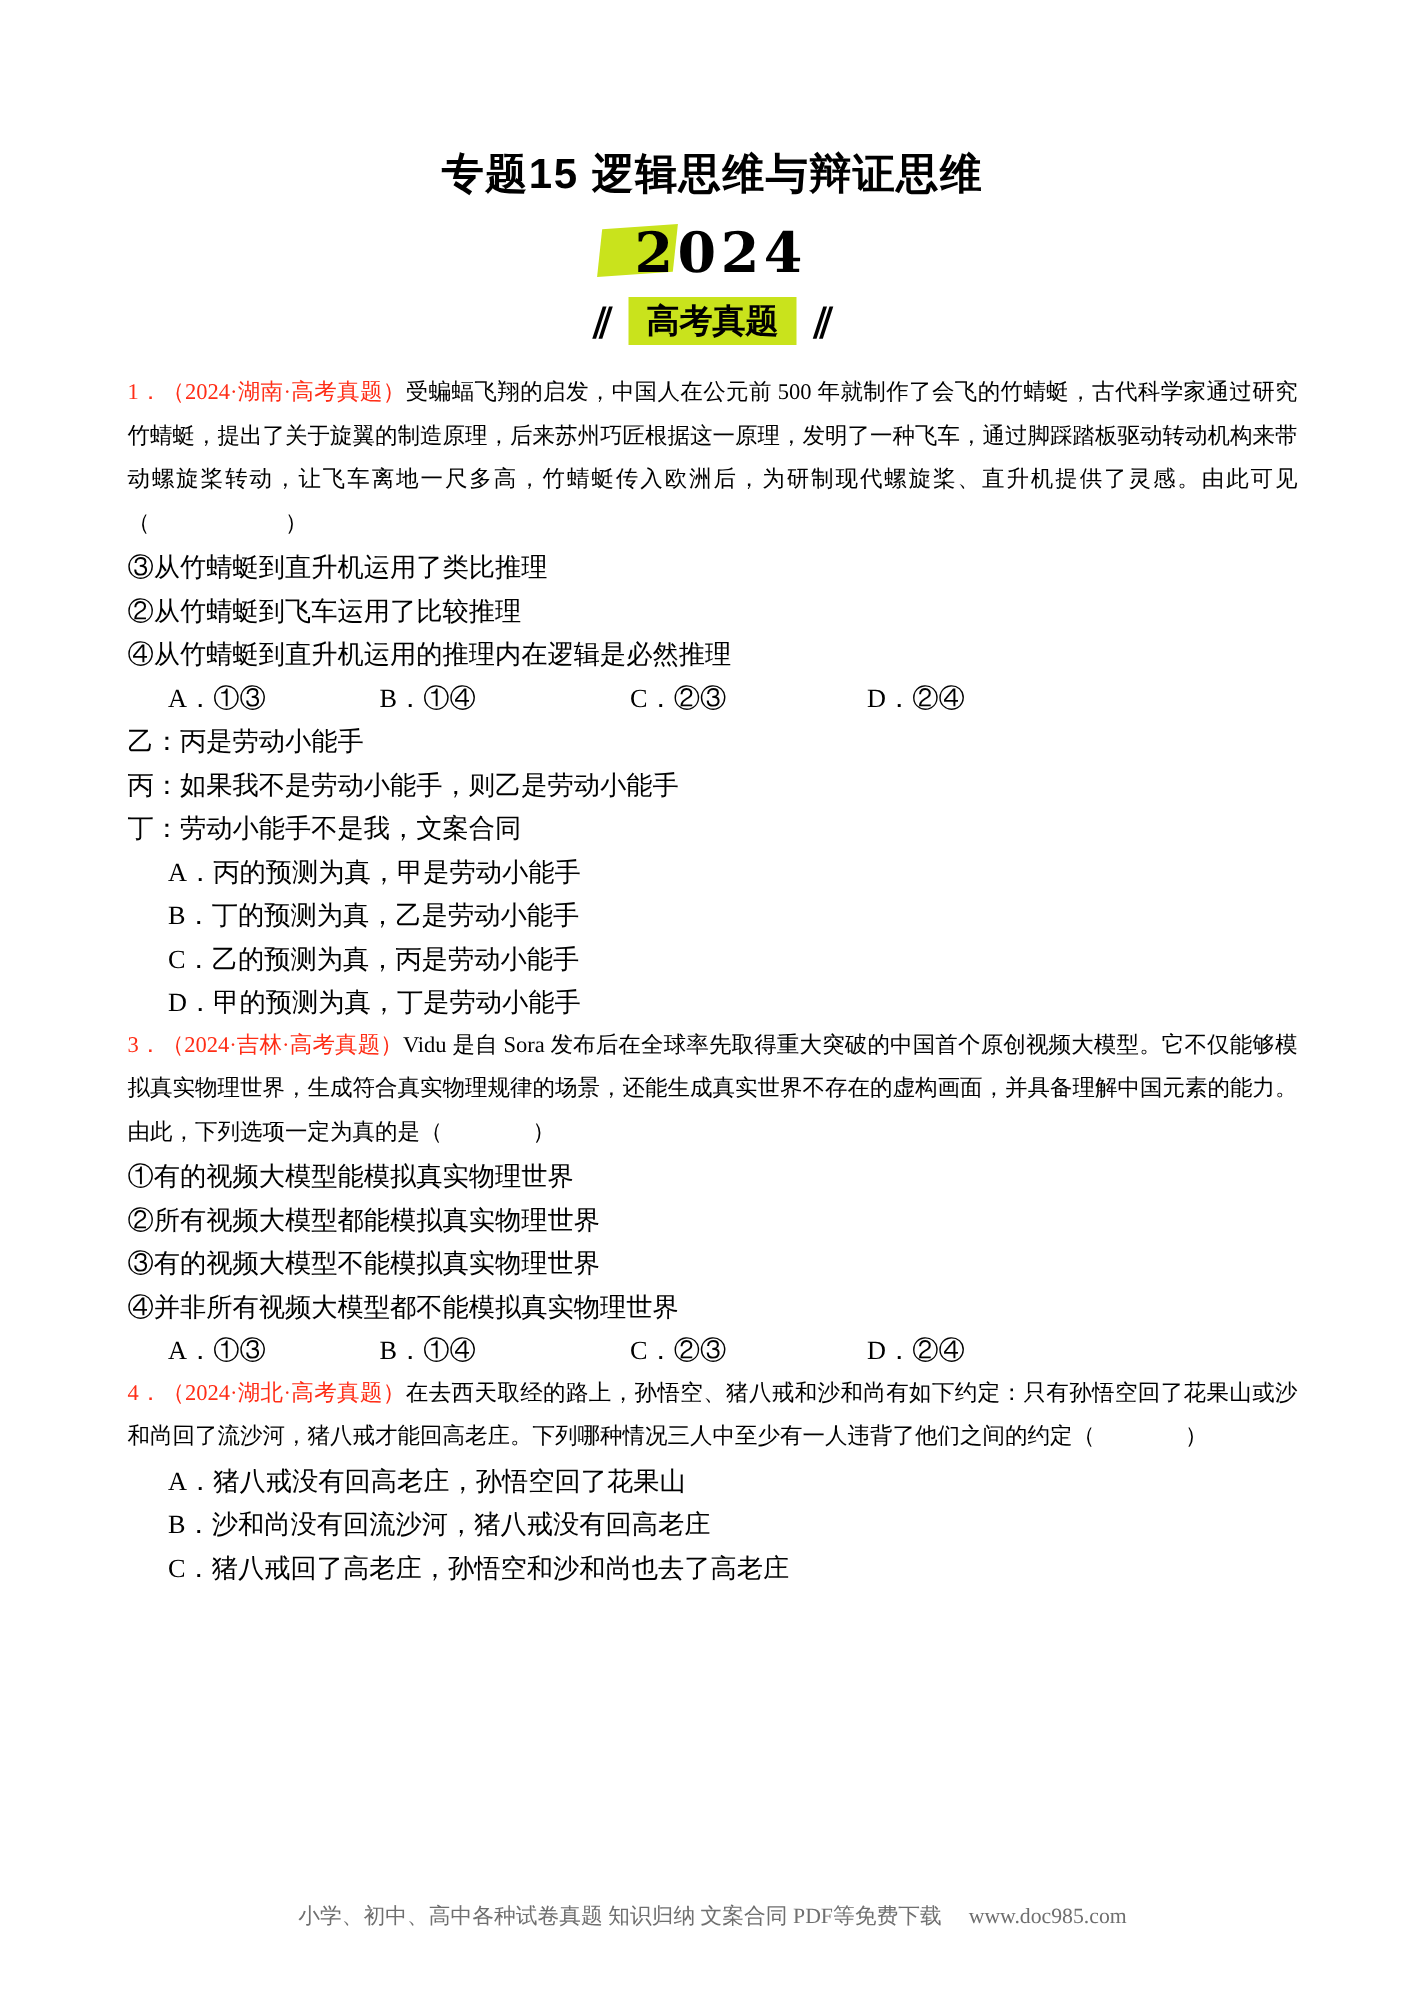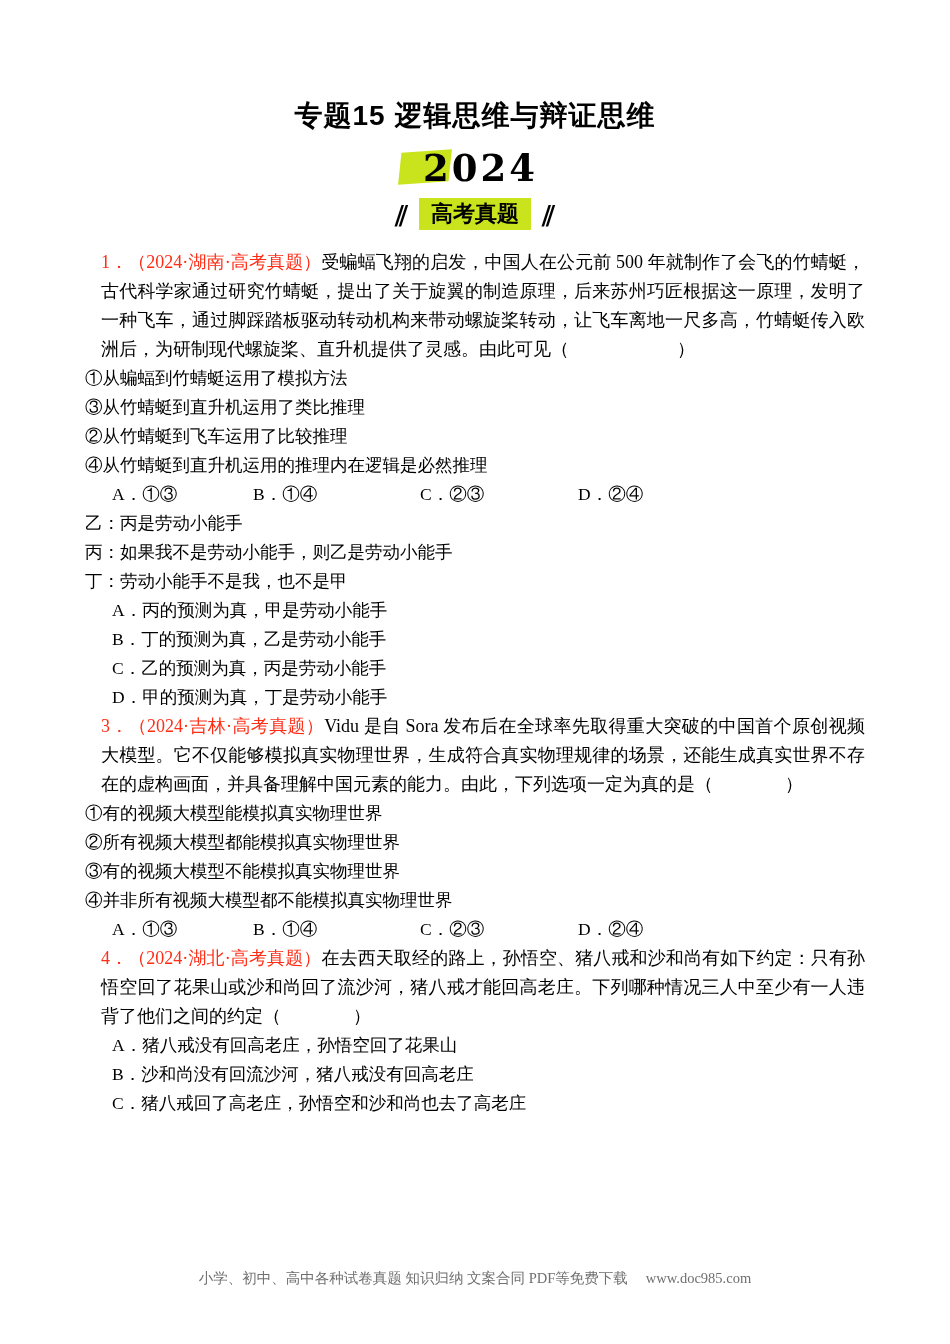--- a/index.html
+++ b/index.html
@@ -64,24 +64,23 @@
   }
   .badge-mark {
     font-family: "DejaVu Sans", sans-serif;
     font-weight: bold;
     font-size: 22px;
     display: inline-block;
     transform: skewX(-18deg);
   }
   .question { font-size: 17.5px; }
   .stem {
-    font-size: 18px;
+    font-size: 15px;
     line-height: 29px;
     text-align: justify;
-    margin-left: 16px;
   }
   .q-prefix { color: var(--question-red, #ff2d16); }
   .stmt {
     font-size: 17.5px;
     line-height: 29px;
     text-align: justify;
   }
   .choices-inline {
     display: flex;
     padding-left: 27px;
@@ -123,36 +122,35 @@
   </div>
 
   <div class="badge-row">
     <span class="badge-mark">∥</span>
     <span class="badge">高考真题</span>
     <span class="badge-mark">∥</span>
   </div>
 
   <section class="question">
     <p class="stem"><span class="q-prefix">1．</span><span class="q-prefix">（2024·湖南·高考真题）</span><span>受蝙蝠飞翔的启发，中国人在公元前 500 年就制作了会飞的竹蜻蜓，古代科学家通过研究竹蜻蜓，提出了关于旋翼的制造原理，后来苏州巧匠根据这一原理，发明了一种飞车，通过脚踩踏板驱动转动机构来带动螺旋桨转动，让飞车离地一尺多高，竹蜻蜓传入欧洲后，为研制现代螺旋桨、直升机提供了灵感。由此可见（　　　　　　）</span></p>
-    <div class="stmt">①从蝙蝠到竹蜻蜓运用了模拟方法</div>
     <div class="stmt">③从竹蜻蜓到直升机运用了类比推理</div>
     <div class="stmt">②从竹蜻蜓到飞车运用了比较推理</div>
     <div class="stmt">④从竹蜻蜓到直升机运用的推理内在逻辑是必然推理</div>
     <div class="choices-inline">
       <span>A．①③</span>
       <span>B．①④</span>
       <span>C．②③</span>
       <span>D．②④</span>
     </div>
   </section>
 
   <section class="question">
     <div class="stmt">乙：丙是劳动小能手</div>
     <div class="stmt">丙：如果我不是劳动小能手，则乙是劳动小能手</div>
-    <div class="stmt">丁：劳动小能手不是我，也不是甲</div>
+    <div class="stmt">丁：劳动小能手不是我，文案合同</div>
     <div class="choice-line">A．丙的预测为真，甲是劳动小能手</div>
     <div class="choice-line">B．丁的预测为真，乙是劳动小能手</div>
     <div class="choice-line">C．乙的预测为真，丙是劳动小能手</div>
     <div class="choice-line">D．甲的预测为真，丁是劳动小能手</div>
   </section>
 
   <section class="question">
     <p class="stem"><span class="q-prefix">3．</span><span class="q-prefix">（2024·吉林·高考真题）</span><span>Vidu 是自 Sora 发布后在全球率先取得重大突破的中国首个原创视频大模型。它不仅能够模拟真实物理世界，生成符合真实物理规律的场景，还能生成真实世界不存在的虚构画面，并具备理解中国元素的能力。由此，下列选项一定为真的是（　　　　）</span></p>
     <div class="stmt">①有的视频大模型能模拟真实物理世界</div>
     <div class="stmt">②所有视频大模型都能模拟真实物理世界</div>

